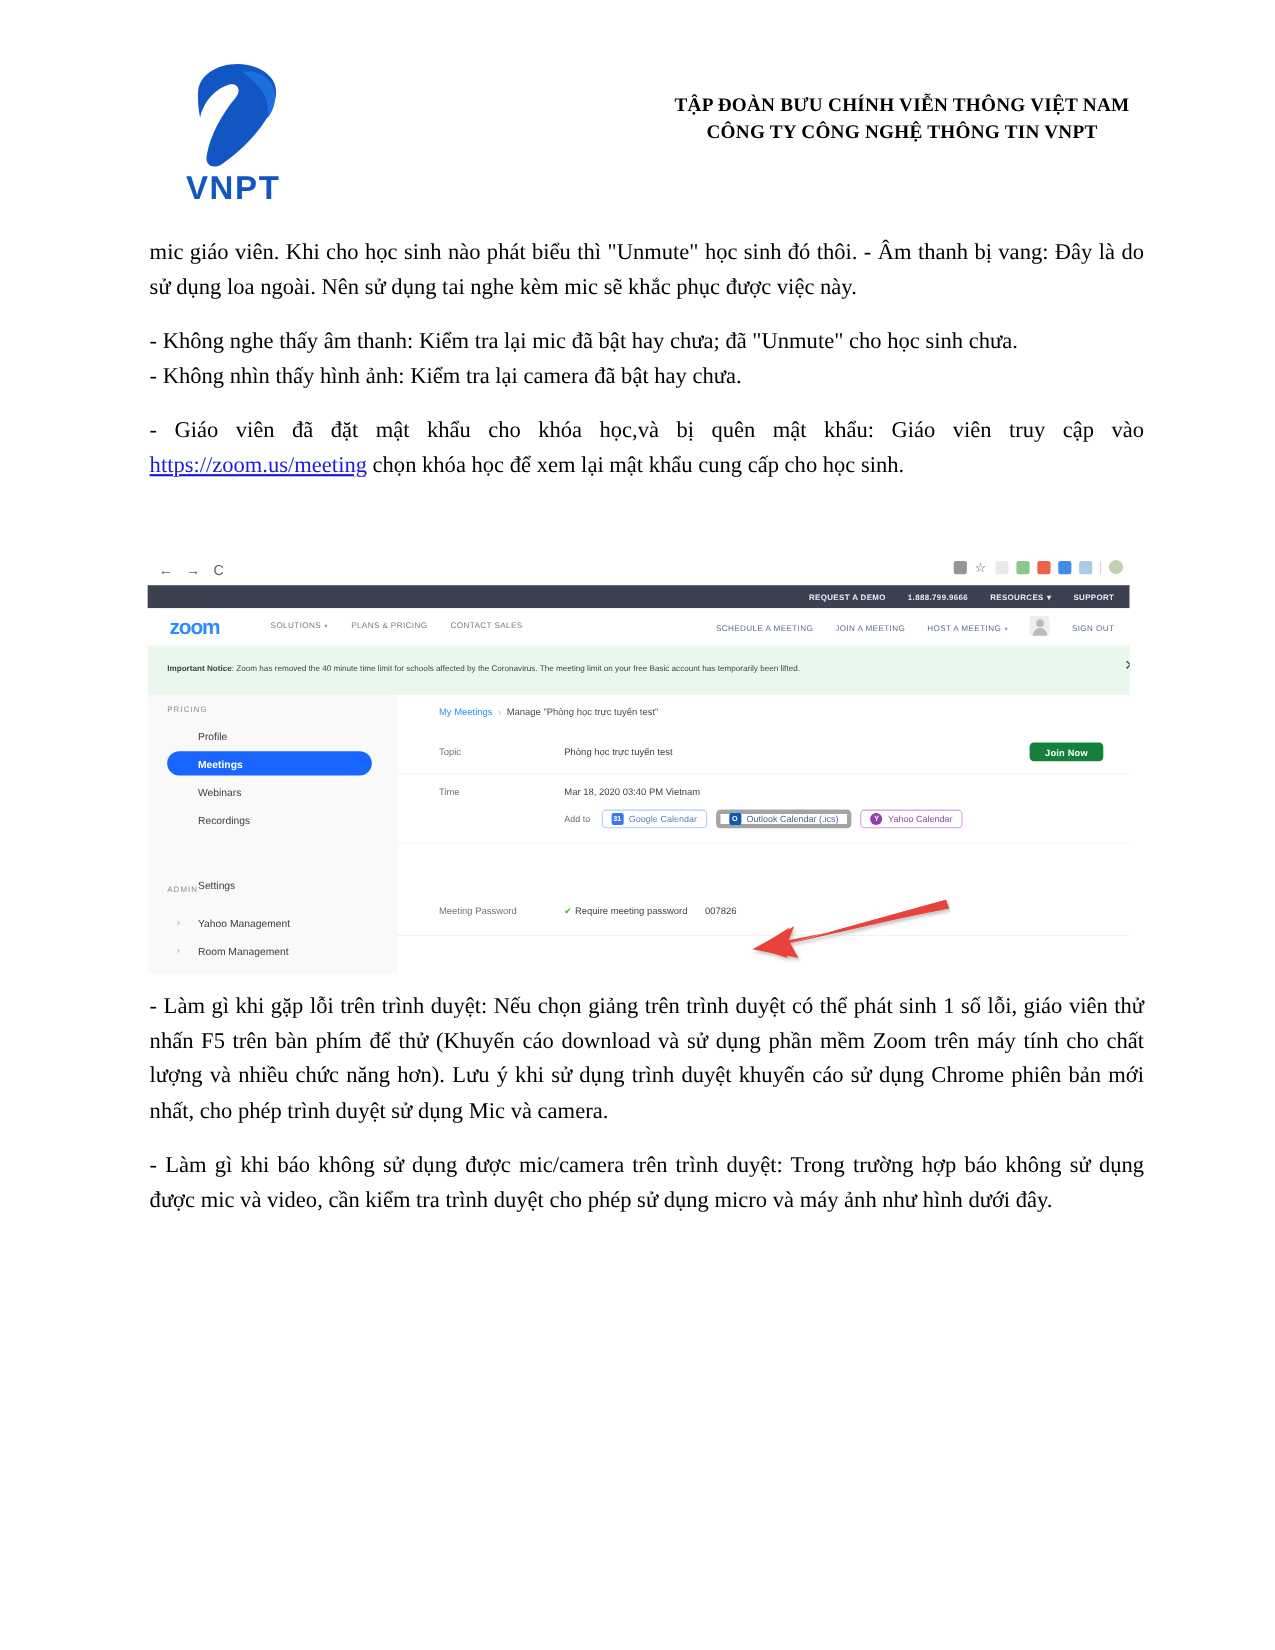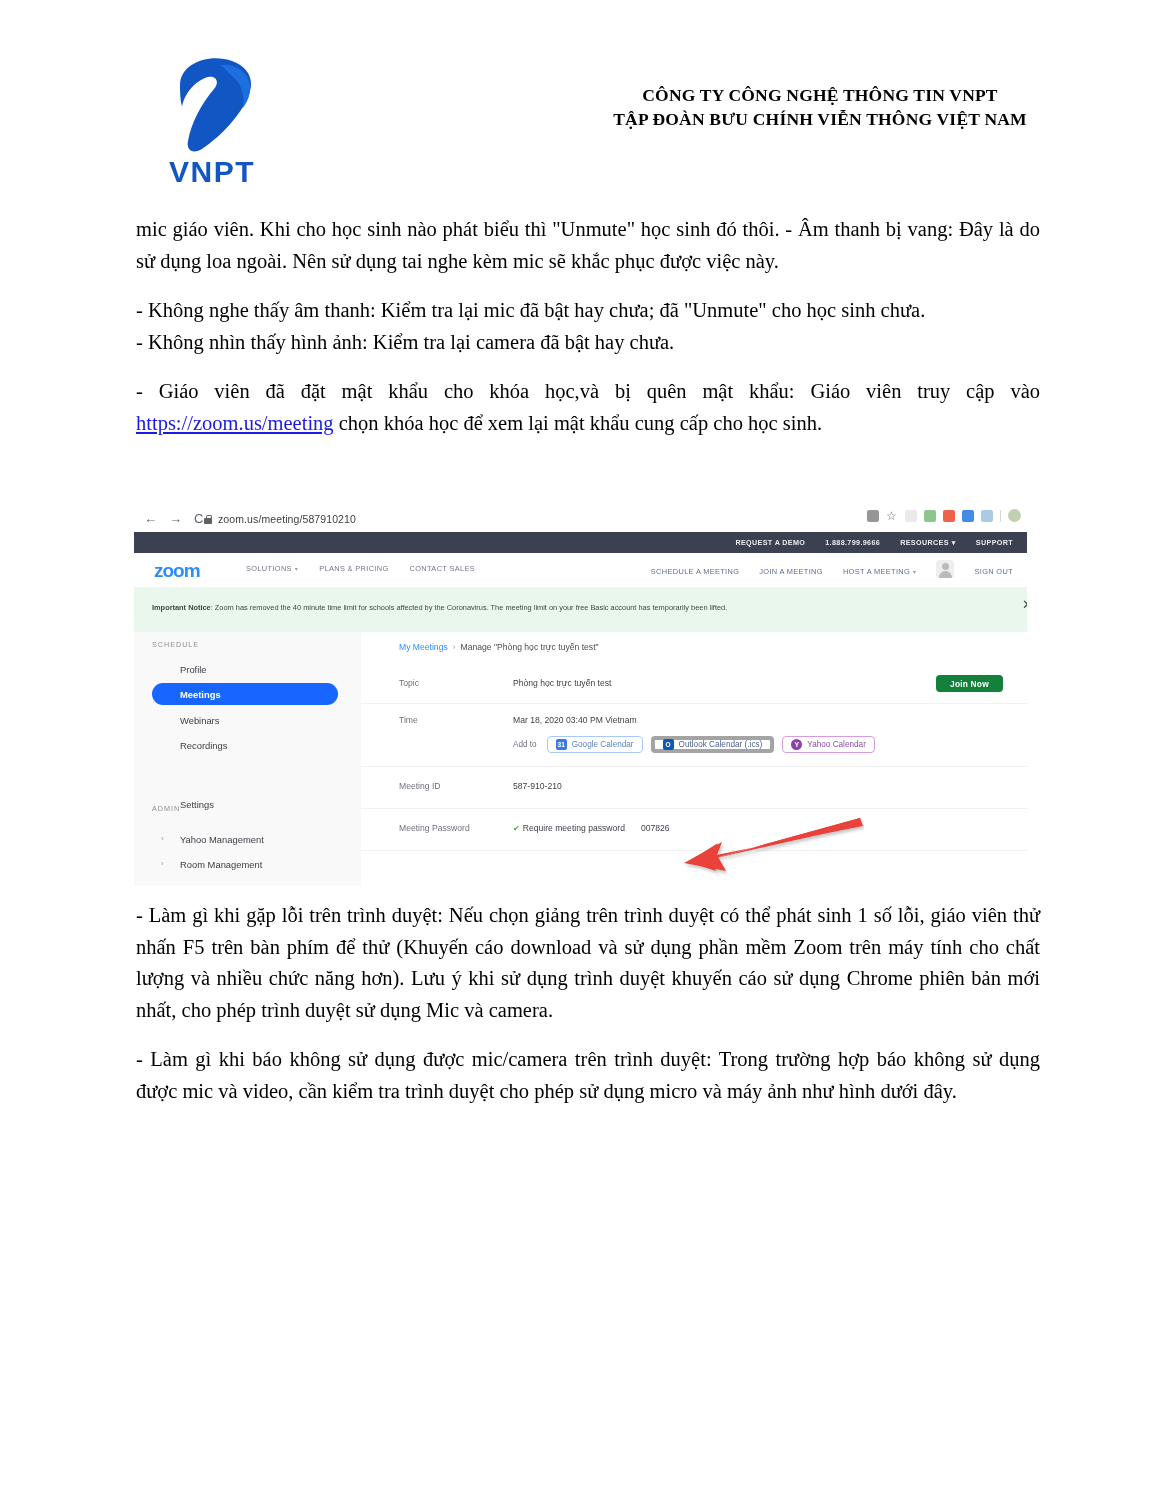--- a/index.html
+++ b/index.html
@@ -144,48 +144,41 @@
 
   <div class="doc-header">
     <div class="logo-box">
       <svg class="logo-mark" viewBox="0 0 105 100">
         <path d="M22 30 C22 8, 52 -2, 74 6 C88 11, 96 22, 92 36 C86 58, 62 82, 44 94 C36 99, 28 96, 30 86 C33 68, 44 48, 56 34 C62 27, 58 20, 50 22 C36 26, 26 40, 24 52 C22 44, 22 37, 22 30 Z" fill="#1256c4"></path>
         <path d="M62 10 C76 8, 90 16, 92 30 C93 38, 90 46, 85 53 C87 42, 84 30, 76 23 C72 19, 67 13, 62 10 Z" fill="#1d6fe0"></path>
       </svg>
       <div class="logo-word">VNPT</div>
     </div>
     <div class="org-lines">
+      <div>TẬP ĐOÀN BƯU CHÍNH VIỄN THÔNG VIỆT NAM</div>
       <div>CÔNG TY CÔNG NGHỆ THÔNG TIN VNPT</div>
-      <div>TẬP ĐOÀN BƯU CHÍNH VIỄN THÔNG VIỆT NAM</div>
     </div>
   </div>
 
   <div class="body-text">
     <p class="para">mic giáo viên. Khi cho học sinh nào phát biểu thì "Unmute" học sinh đó thôi. - Âm thanh bị vang: Đây là do sử dụng loa ngoài. Nên sử dụng tai nghe kèm mic sẽ khắc phục được việc này.</p>
     <p class="spacer"></p>
     <p class="para">- Không nghe thấy âm thanh: Kiểm tra lại mic đã bật hay chưa; đã "Unmute" cho học sinh chưa.</p>
     <p class="para">- Không nhìn thấy hình ảnh: Kiểm tra lại camera đã bật hay chưa.</p>
     <p class="spacer"></p>
     <p class="para"><span>- Giáo viên đã đặt mật khẩu cho khóa học,và bị quên mật khẩu: Giáo viên truy cập vào </span><a class="link" href="#">https://zoom.us/meeting</a><span> chọn khóa học để xem lại mật khẩu cung cấp cho học sinh.</span></p>
   </div>
 
   <div class="shot">
 
     <div class="chrome">
       <div class="navbtns">
         <span>←</span>
         <span>→</span>
         <span>C</span>
-      </div>
-      <div class="omnibox">
-        <span class="lockico">
-            <span class="shackle"></span>
-            <span class="bodyl"></span>
-          </span>
-        <span class="url">zoom.us/meeting/587910210</span>
       </div>
       <div class="exticons">
         <i style="background:#8b8b8b"></i>
         <span class="star">☆</span>
         <i style="background:#e6e6e6"></i>
         <i style="background:#7fbf7f"></i>
         <i style="background:#e8533a"></i>
         <i style="background:#2f7fe0"></i>
         <i style="background:#9fc4de"></i>
         <i class="sep"></i>
@@ -219,21 +212,21 @@
     </div>
 
     <div class="notice">
       <div class="txt"><b>Important Notice</b><span>: Zoom has removed the 40 minute time limit for schools affected by the Coronavirus. The meeting limit on your free Basic account has temporarily been lifted.</span></div>
       <div class="x">✕</div>
     </div>
 
     <div class="zbody">
 
       <div class="zside">
-        <div class="sec-label" style="left:18px;top:8px;">SCHEDULE</div>
+        <div class="sec-label" style="left:18px;top:8px;">PRICING</div>
         <div class="side-item" style="top:26px;">
             <span>Profile</span>
           </div>
         <div class="side-item active" style="top:51px;">
             <span>Meetings</span>
           </div>
         <div class="side-item" style="top:77px;">
             <span>Webinars</span>
           </div>
         <div class="side-item" style="top:102px;">
@@ -277,24 +270,20 @@
                 <span class="calico o">O</span>
                 <span>Outlook Calendar (.ics)</span>
               </span>
             <span class="calbtn y">
                 <span class="calico y">Y</span>
                 <span>Yahoo Calendar</span>
               </span>
           </div>
         </div>
 
-        <div class="row" style="top:135px;height:42px;">
-          <div class="rlabel" style="top:14px;">Meeting ID</div>
-          <div class="rvalue" style="top:14px;">587-910-210</div>
-        </div>
 
         <div class="row" style="top:177px;height:42px;">
           <div class="rlabel" style="top:14px;">Meeting Password</div>
           <div class="rvalue" style="top:14px;"><span class="pwcheck">✔</span><span>Require meeting password</span><span class="pwcode">007826</span></div>
         </div>
       </div>
     </div>
   </div>
 
   <svg class="arrow" viewBox="0 0 200 62">

